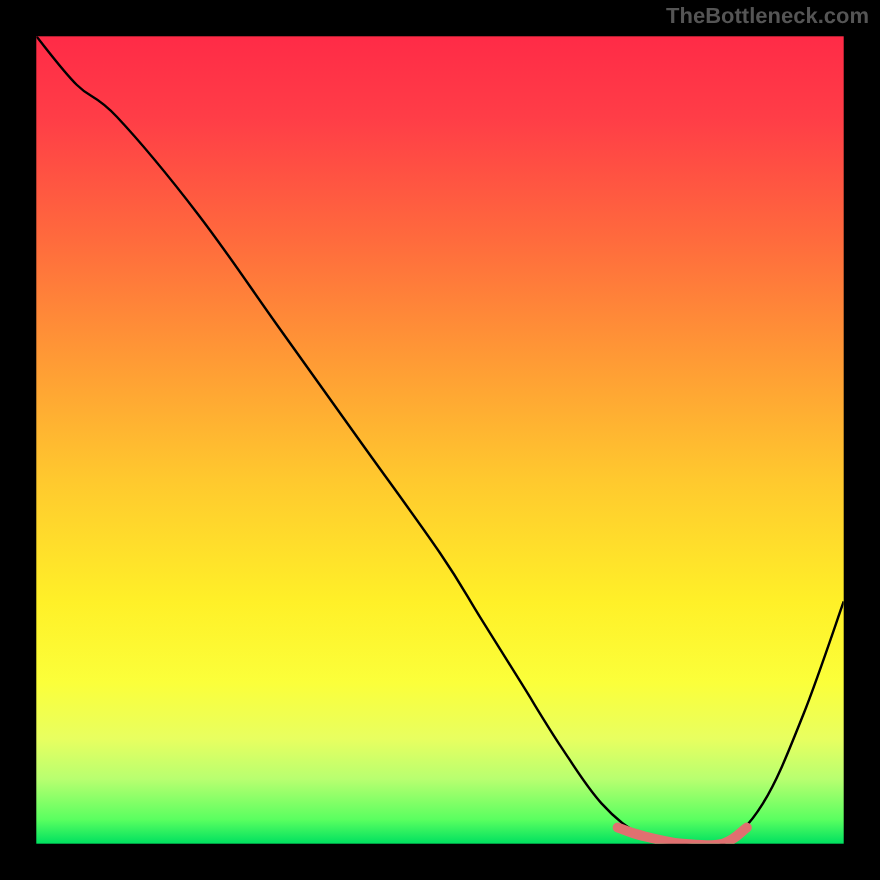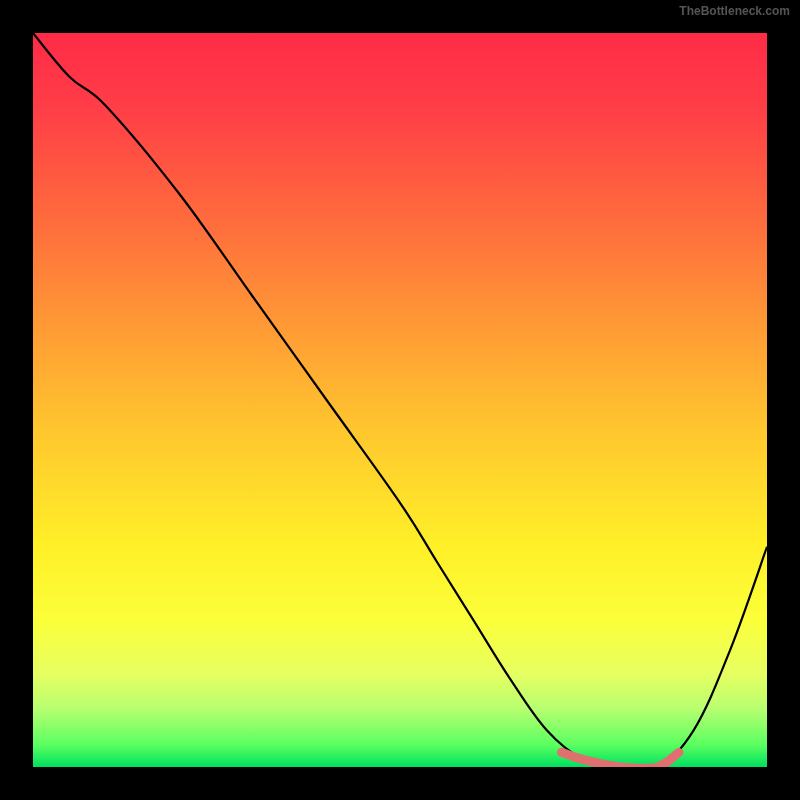--- a/index.html
+++ b/index.html
@@ -9,21 +9,21 @@
     height: 800px;
     background: #000;
     position: relative;
     font-family: Arial, sans-serif;
   }
   .attribution {
     position: absolute;
     top: 4px;
     right: 10px;
     color: #555;
-    font-size: 12px;
+    font-size: 20px;
     font-weight: bold;
     z-index: 10;
   }
   .plot-area {
     position: absolute;
     left: 33px;
     top: 33px;
     width: 734px;
     height: 734px;
     background: linear-gradient(to bottom,

